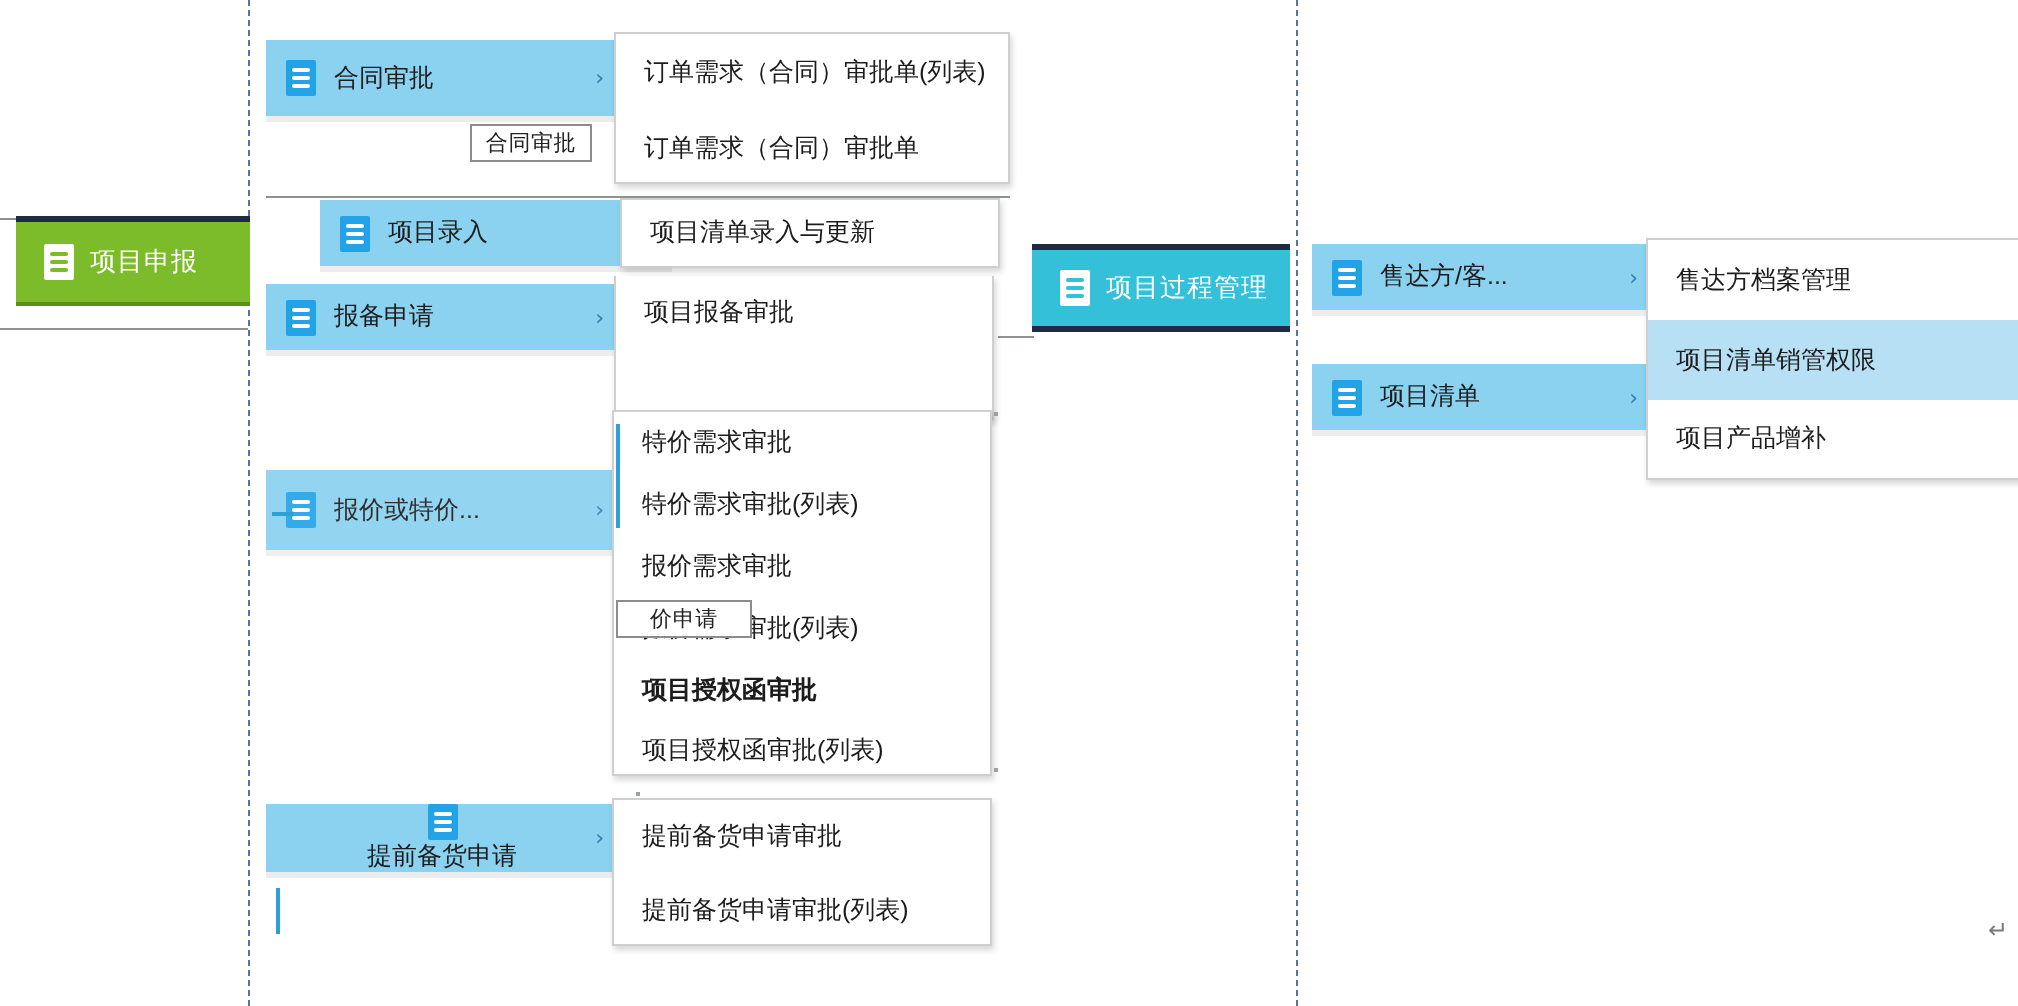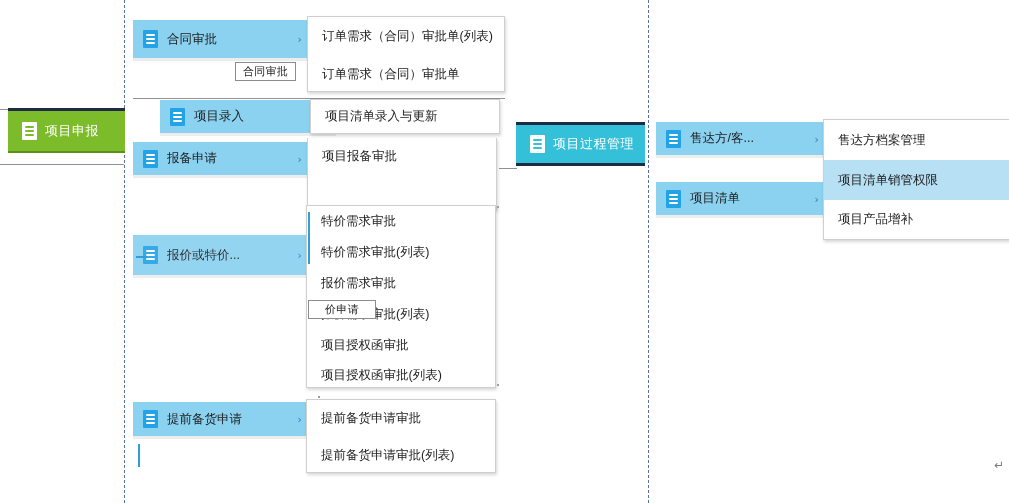--- a/index.html
+++ b/index.html
@@ -154,30 +154,30 @@
     </span>
     <span>报价或特价...</span>
     <span class="caret">›</span>
     <span class="shadow-b"></span>
   </div>
   <div class="panel" style="left:306px;top:205px;width:190px;height:183px;">
     <div class="item" style="height:31px;">特价需求审批</div>
     <div class="item" style="height:31px;">特价需求审批(列表)</div>
     <div class="item" style="height:31px;font-family:Liberation Mono, monospace;">报价需求审批</div>
     <div class="item" style="height:31px;">报价需求审批(列表)</div>
-    <div class="item" style="height:31px;">项目授权函审批</div>
+    <div class="item" style="height:31px;font-weight:bold;">项目授权函审批</div>
     <div class="item" style="height:28px;">项目授权函审批(列表)</div>
   </div>
   <div class="tip" style="left:308px;top:300px;width:68px;height:19px;">价申请</div>
   <div class="bar" style="left:308px;top:212px;width:2px;height:52px;"></div>
   <div class="bar" style="left:136px;top:256px;width:11px;height:2px;"></div>
   <div class="dot" style="left:497px;top:206px;"></div>
   <div class="dot" style="left:497px;top:384px;"></div>
 
-  <div class="lvl1" style="left:133px;top:402px;width:176px;height:34px;">
+  <div class="lvl1" style="left:133px;top:402px;width:176px;height:34px;flex-direction:column;">
     <span class="glyph blue">
       <span class="pg"></span>
       <span class="ln" style="top:4px;width:9px;"></span>
       <span class="ln" style="top:8px;width:9px;"></span>
       <span class="ln" style="top:12px;width:9px;"></span>
     </span>
     <span>提前备货申请</span>
     <span class="caret">›</span>
     <span class="shadow-b"></span>
   </div>

